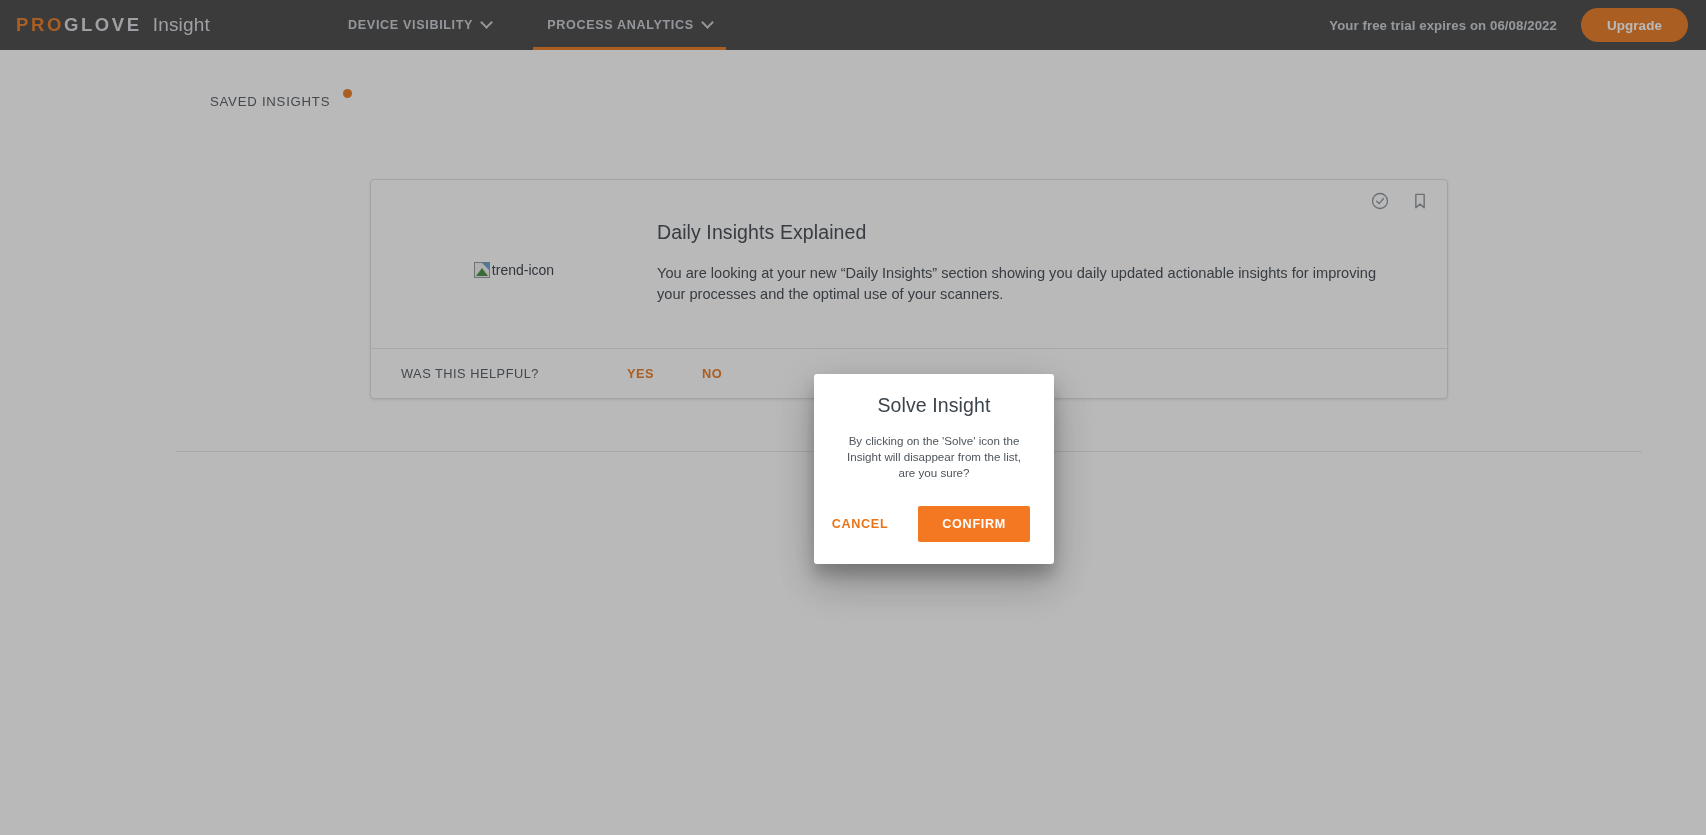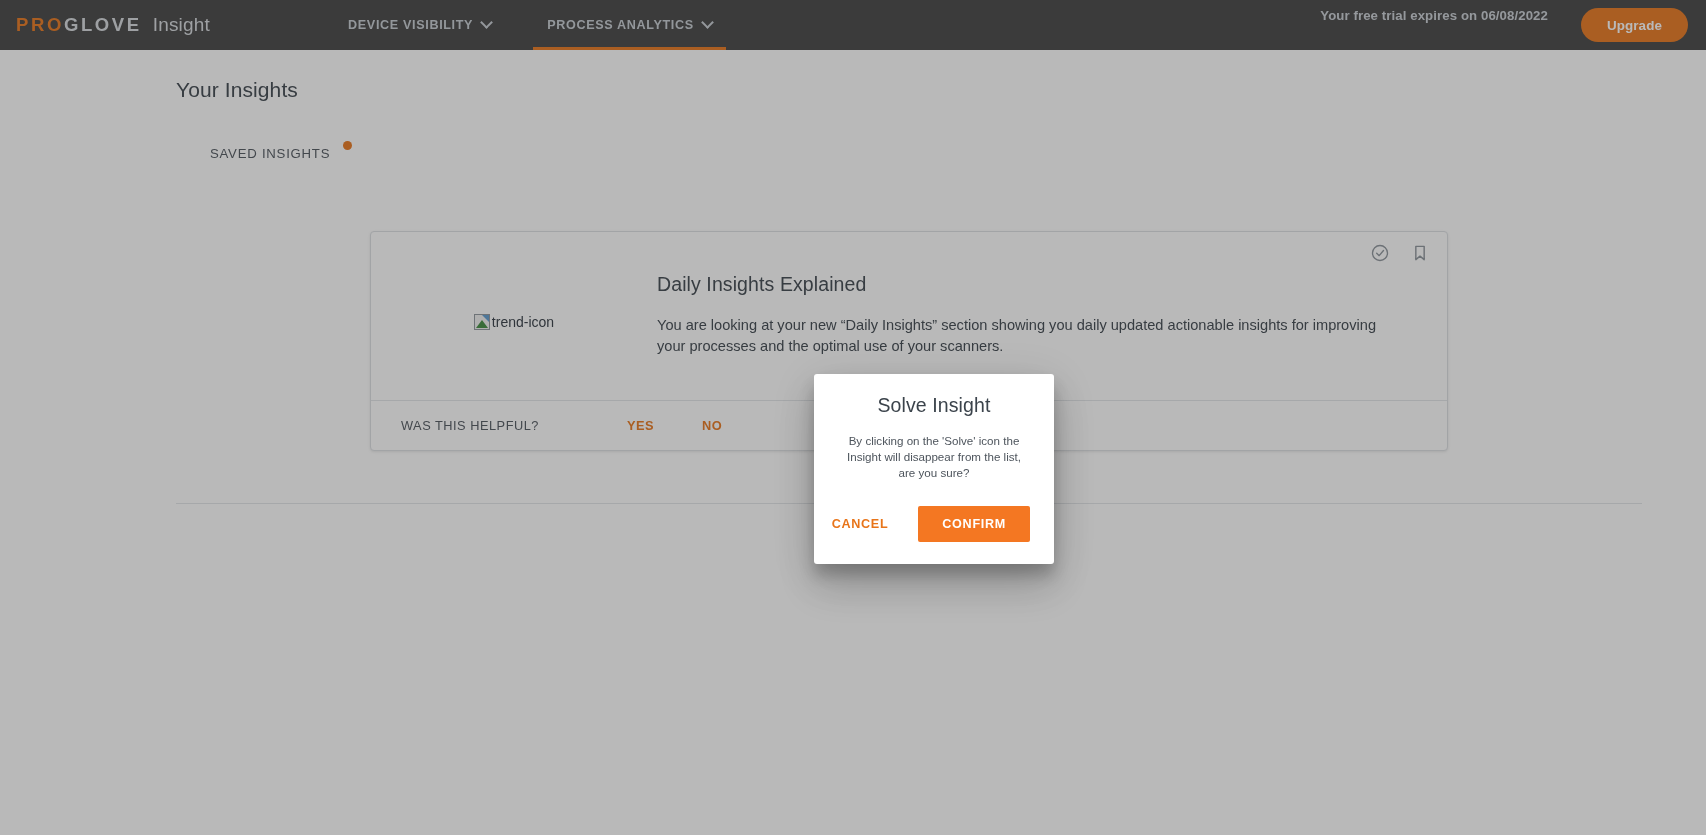--- a/index.html
+++ b/index.html
@@ -85,22 +85,22 @@
     display: inline-block;
     width: 9px; height: 9px;
     border-right: 2px solid #c6ccd2;
     border-bottom: 2px solid #c6ccd2;
     transform: translateY(-3px) rotate(45deg);
   }
 
   .nav-right {
     margin-left: auto;
     display: flex;
-    align-items: flex-start;
-    gap: 33px;
+    align-items: center;
+    gap: 24px;
   }
   .trial-text {
     color: #c9ced4;
     font-size: 13.2px;
     font-weight: 700;
     letter-spacing: .1px;
   }
   .upgrade-btn {
     background: #e8751a;
     color: #ffffff;
@@ -381,21 +381,20 @@
     </div>
 
     <div class="nav-right">
       <span class="trial-text">Your free trial expires on 06/08/2022</span>
       <button class="upgrade-btn">Upgrade</button>
     </div>
   </div>
 
   <div class="content">
 
-    <div class="page-title">Your Insights</div>
 
     <div class="tabs">
       <div class="tab">
         <span>SAVED INSIGHTS</span>
         <span class="tab-badge"></span>
       </div>
     </div>
 
     <div class="card-area">
       <div class="insight-card">

